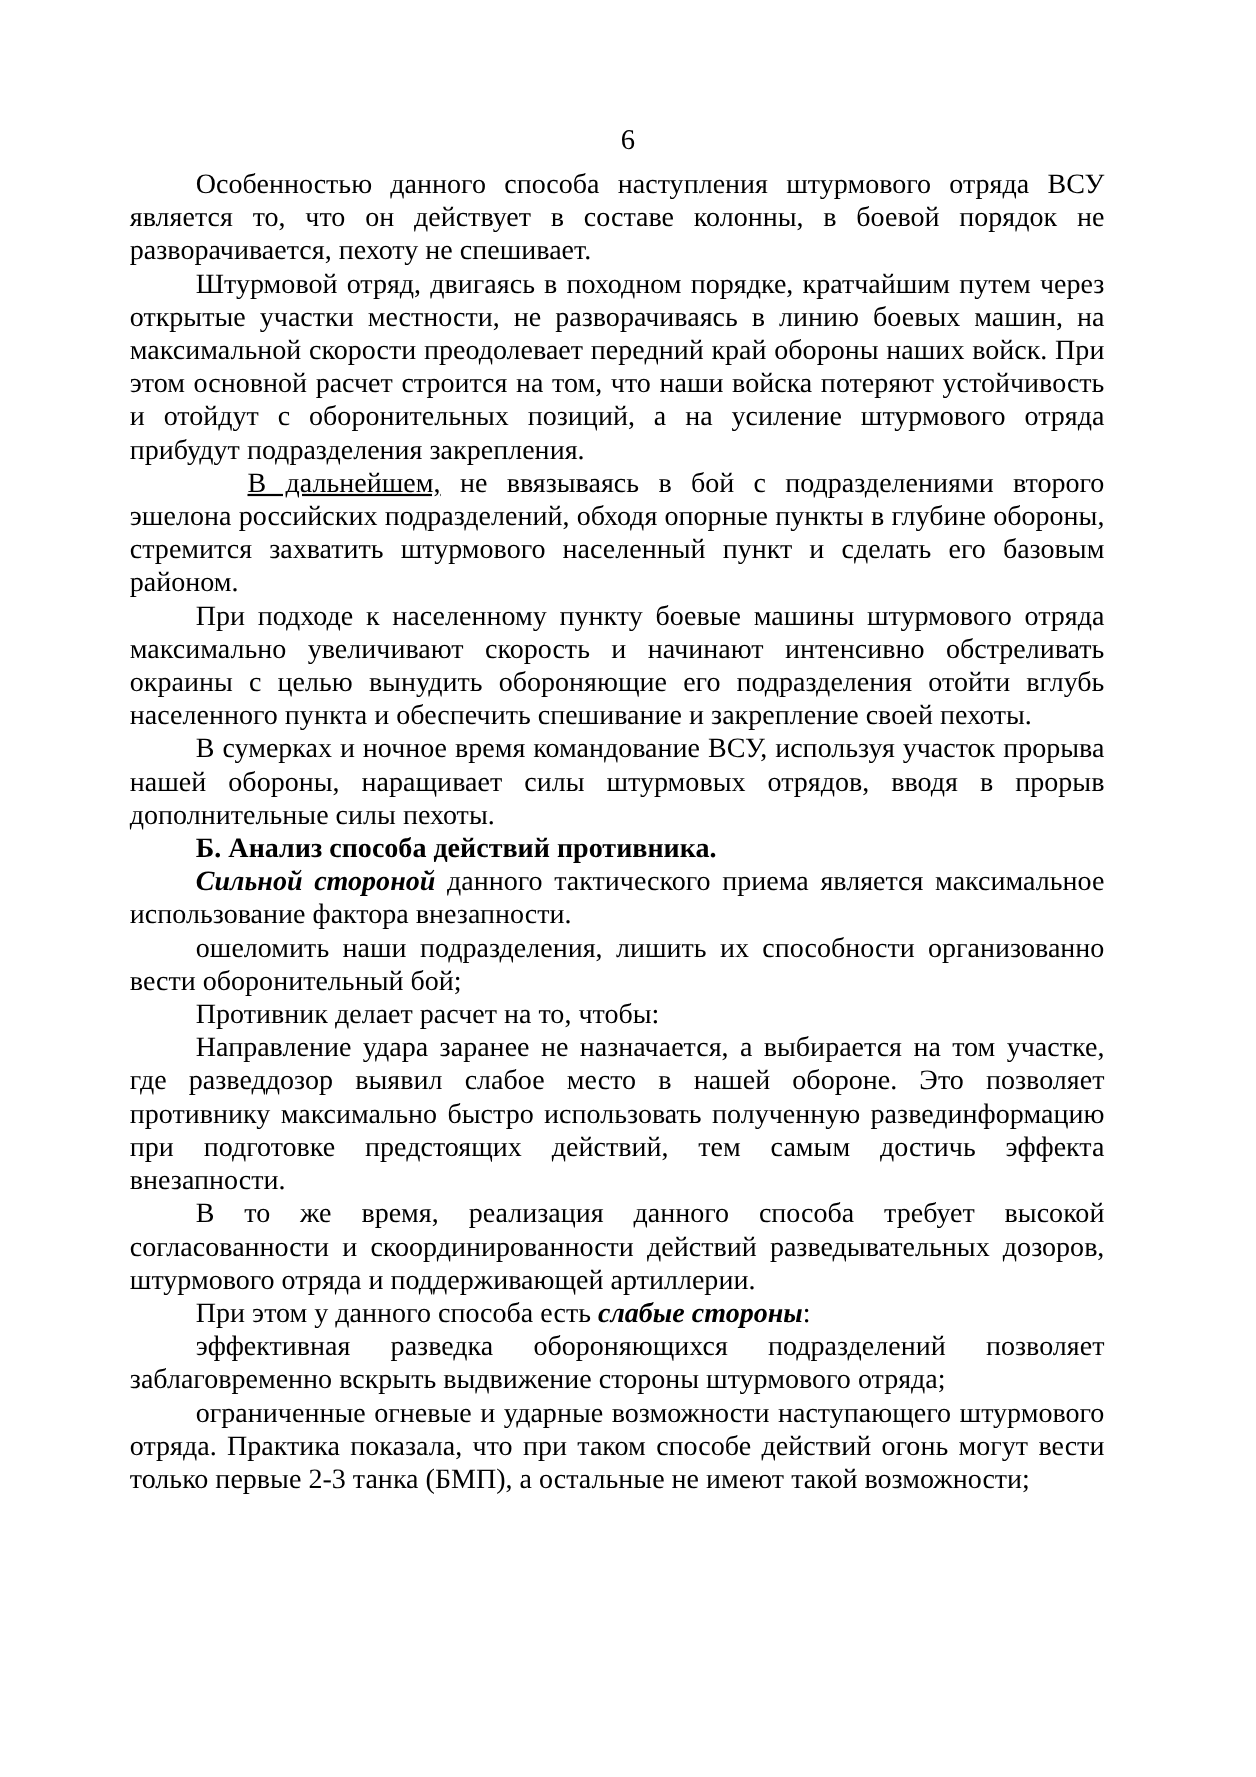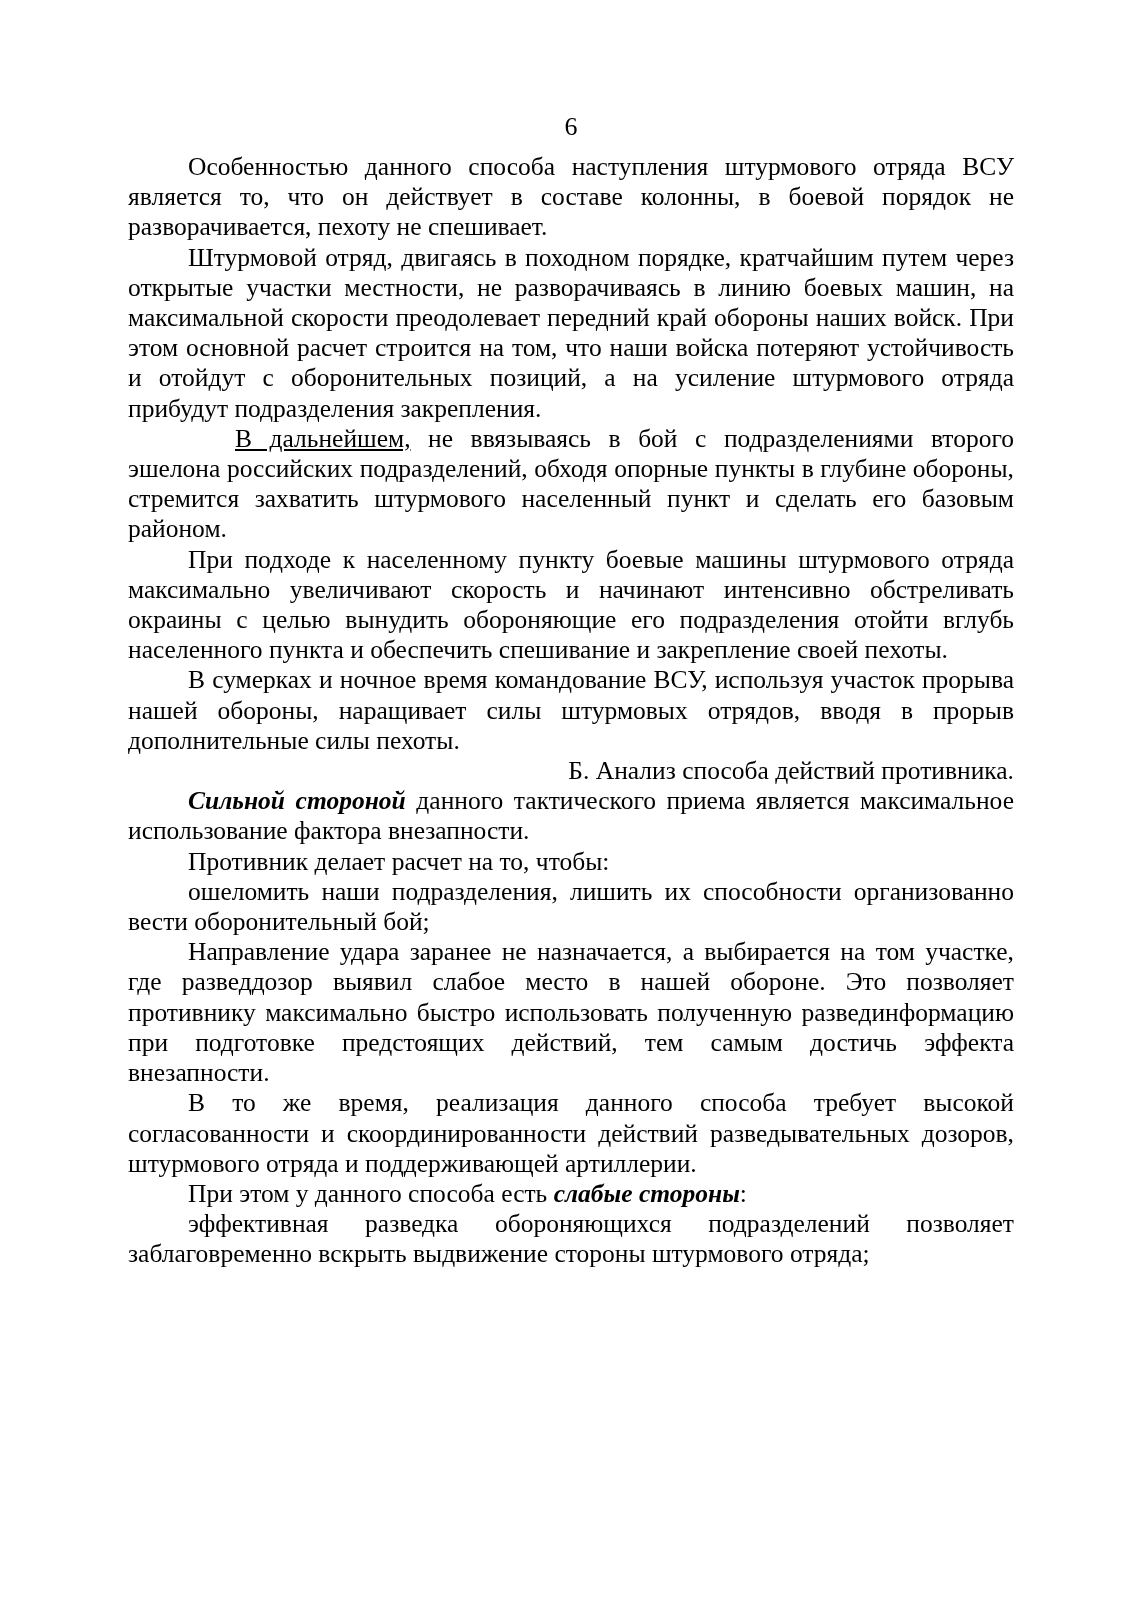--- a/index.html
+++ b/index.html
@@ -32,21 +32,21 @@
     width: 886px;
     text-align: center;
     font-size: 26px;
     line-height: 30px;
     letter-spacing: 0.2px;
   }
 
   .text-block {
     position: absolute;
     top: 152px;
-    left: 128px;
+    left: 118px;
     width: 886px;
   }
 
   p.para {
     margin: 0;
     padding: 0;
     font-size: 25.5px;
     line-height: 30.2px;
     text-align: justify;
     text-justify: inter-word;
@@ -57,23 +57,23 @@
 
   p.para.last-flush {
     text-align-last: left;
   }
 
   p.heading {
     margin: 0;
     padding: 0;
     font-size: 25.5px;
     line-height: 30.2px;
-    text-align: right;
+    text-align: left;
     text-indent: 60px;
-    font-weight: normal;
+    font-weight: bold;
   }
 
   .bi {
     font-weight: bold;
     font-style: italic;
   }
 
   .u {
     text-decoration: underline;
     text-underline-offset: 2px;
@@ -96,28 +96,29 @@
     <p class="para last-flush"><span class="u">В дальнейшем,</span><span> не ввязываясь в бой с подразделениями второго эшелона российских подразделений, обходя опорные пункты в глубине обороны, стремится захватить штурмового населенный пункт и сделать его базовым районом.</span></p>
 
     <p class="para last-flush">При подходе к населенному пункту боевые машины штурмового отряда максимально увеличивают скорость и начинают интенсивно обстреливать окраины с целью вынудить обороняющие его подразделения отойти вглубь населенного пункта и обеспечить спешивание и закрепление своей пехоты.</p>
 
     <p class="para last-flush">В сумерках и ночное время командование ВСУ, используя участок прорыва нашей обороны, наращивает силы штурмовых отрядов, вводя в прорыв дополнительные силы пехоты.</p>
 
     <p class="heading">Б. Анализ способа действий противника.</p>
 
     <p class="para last-flush"><span class="bi">Сильной стороной</span><span> данного тактического приема является максимальное использование фактора внезапности.</span></p>
 
+    <p class="para last-flush">ошеломить наши подразделения, лишить их способности организованно вести оборонительный бой;</p>
+
     <p class="para last-flush">Противник делает расчет на то, чтобы:</p>
-
-    <p class="para last-flush">ошеломить наши подразделения, лишить их способности организованно вести оборонительный бой;</p>
 
 
     <p class="para last-flush">Направление удара заранее не назначается, а выбирается на том участке, где разведдозор выявил слабое место в нашей обороне. Это позволяет противнику максимально быстро использовать полученную развединформацию при подготовке предстоящих действий, тем самым достичь эффекта внезапности.</p>
 
     <p class="para last-flush">В то же время, реализация данного способа требует высокой согласованности и скоординированности действий разведывательных дозоров, штурмового отряда и поддерживающей артиллерии.</p>
 
     <p class="para last-flush"><span>При этом у данного способа есть </span><span class="bi">слабые стороны</span><span>:</span></p>
 
     <p class="para last-flush">эффективная разведка обороняющихся подразделений позволяет заблаговременно вскрыть выдвижение стороны штурмового отряда;</p>
 
+    <p class="para last-flush">ограниченные огневые и ударные возможности наступающего штурмового отряда. Практика показала, что при таком способе действий огонь могут вести только первые 2-3 танка (БМП), а остальные не имеют такой возможности;</p>
 
   </div>
 </div>
 
 </body></html>

